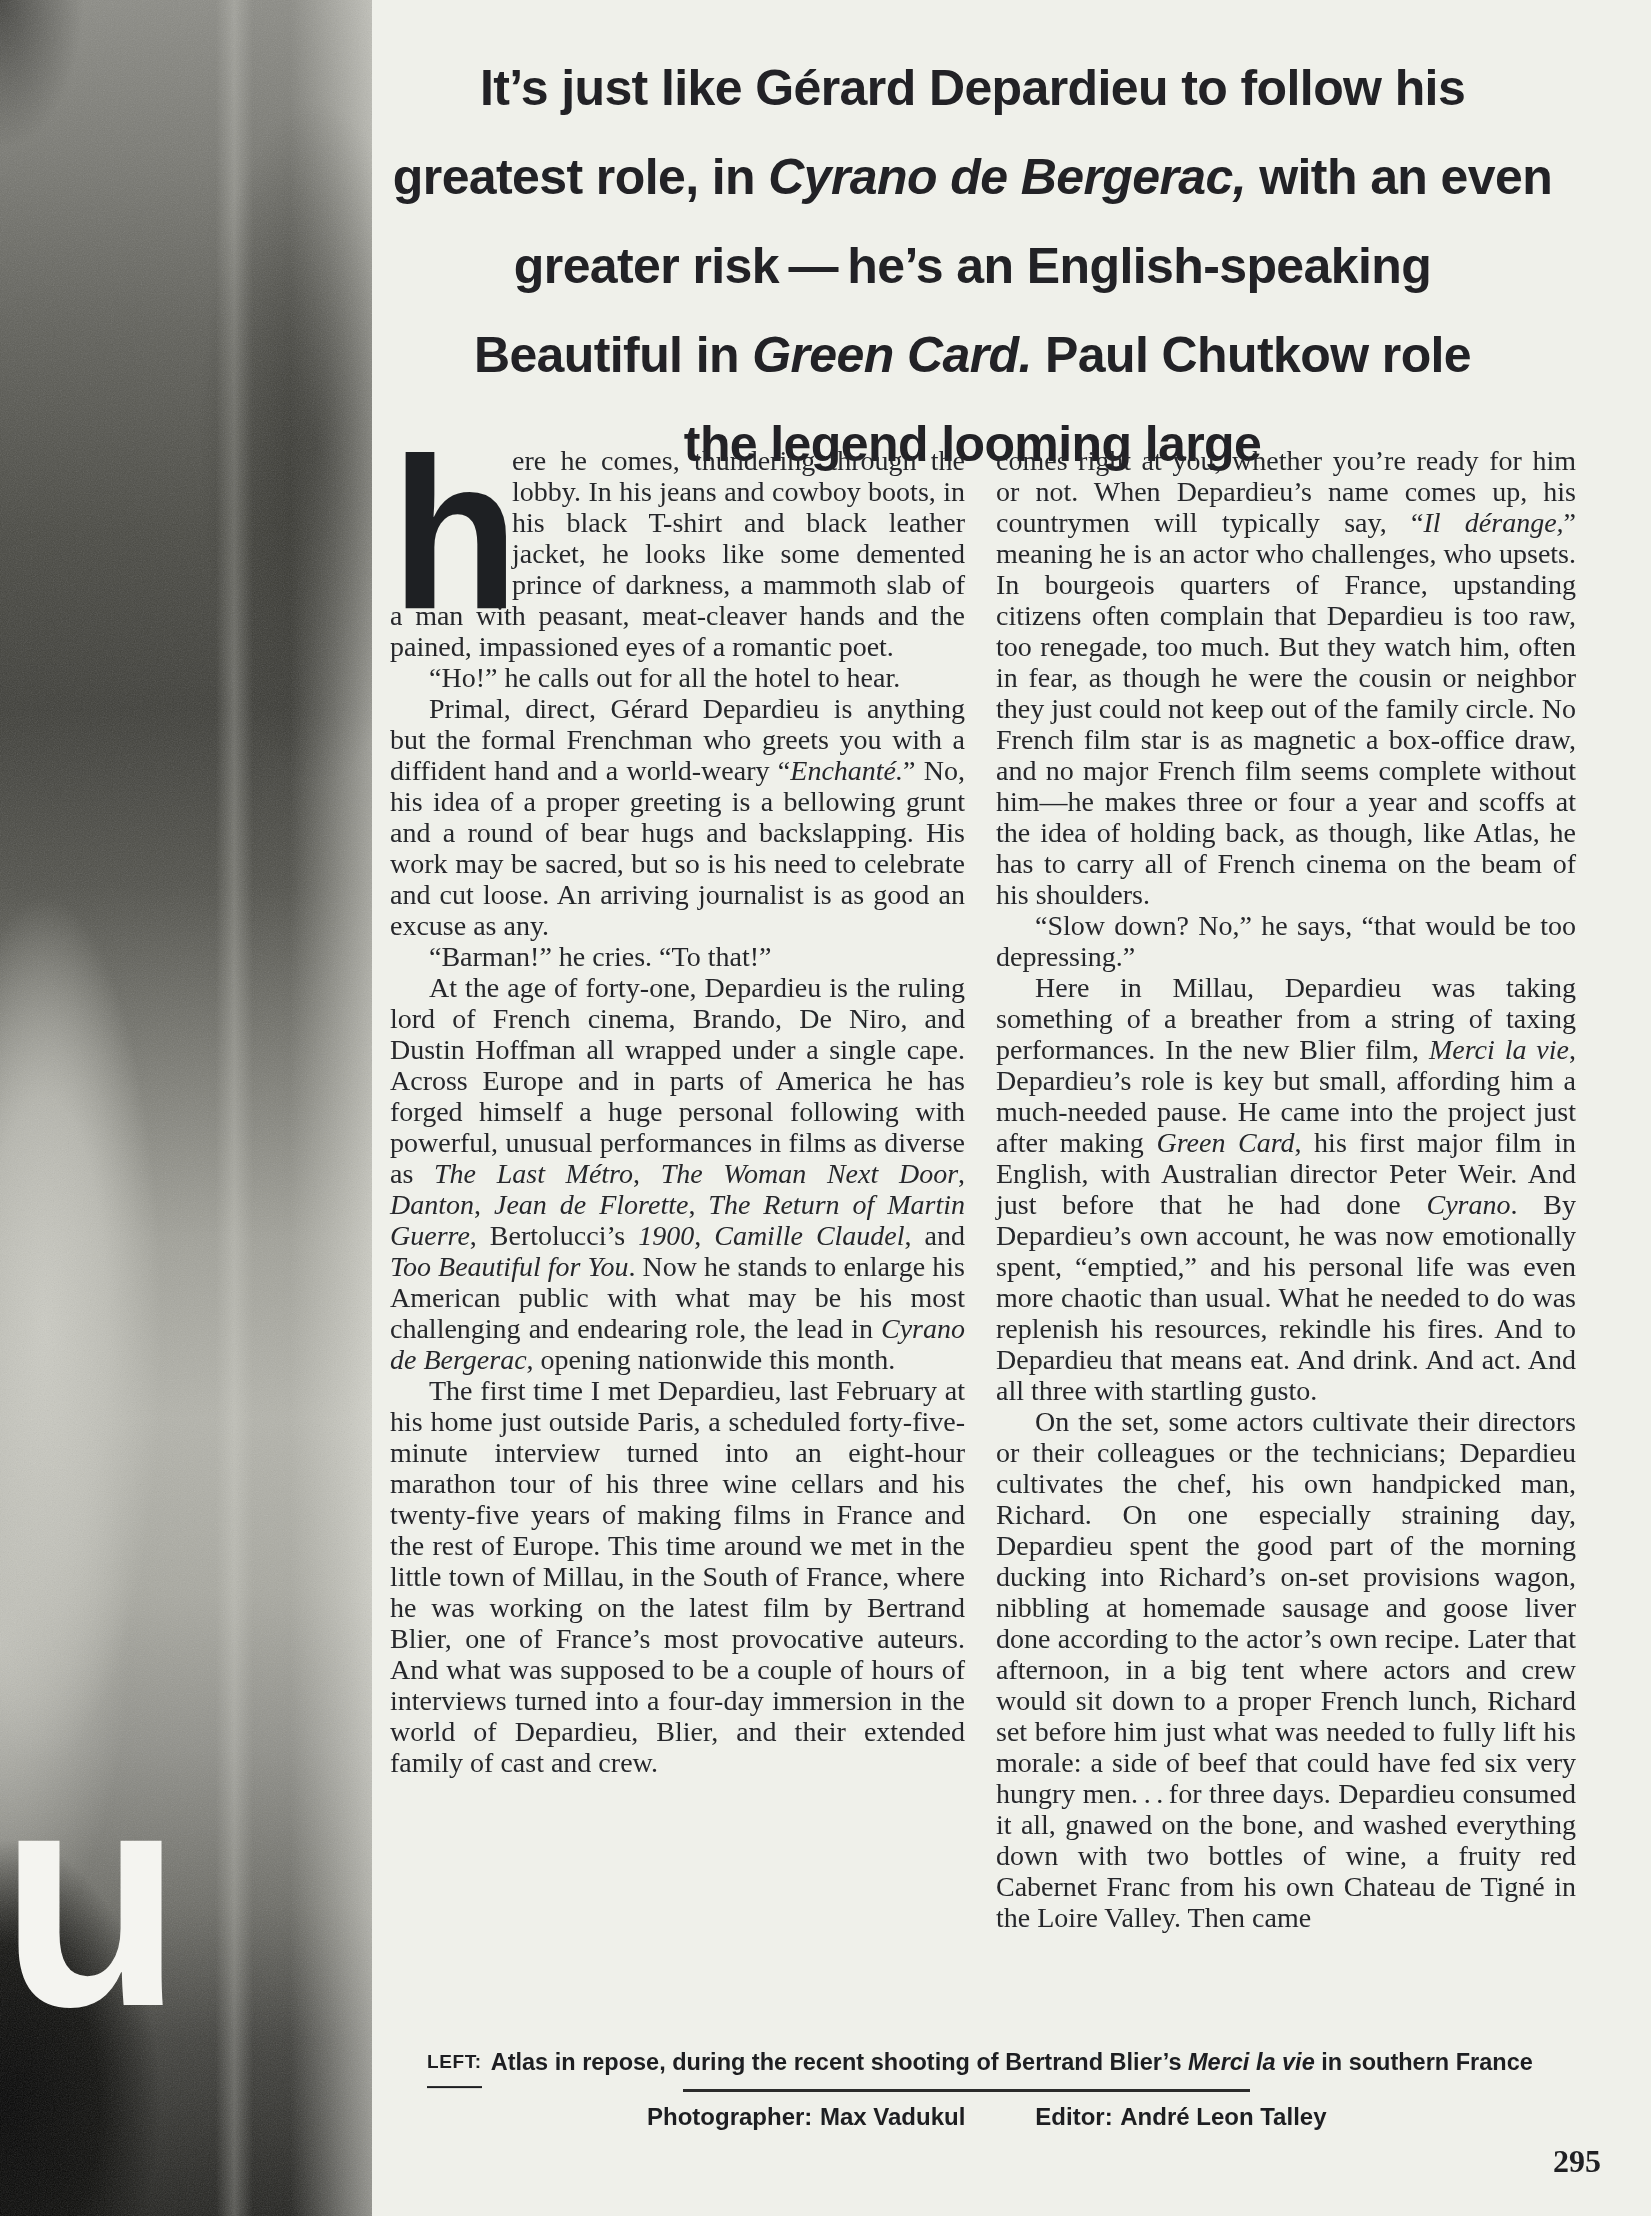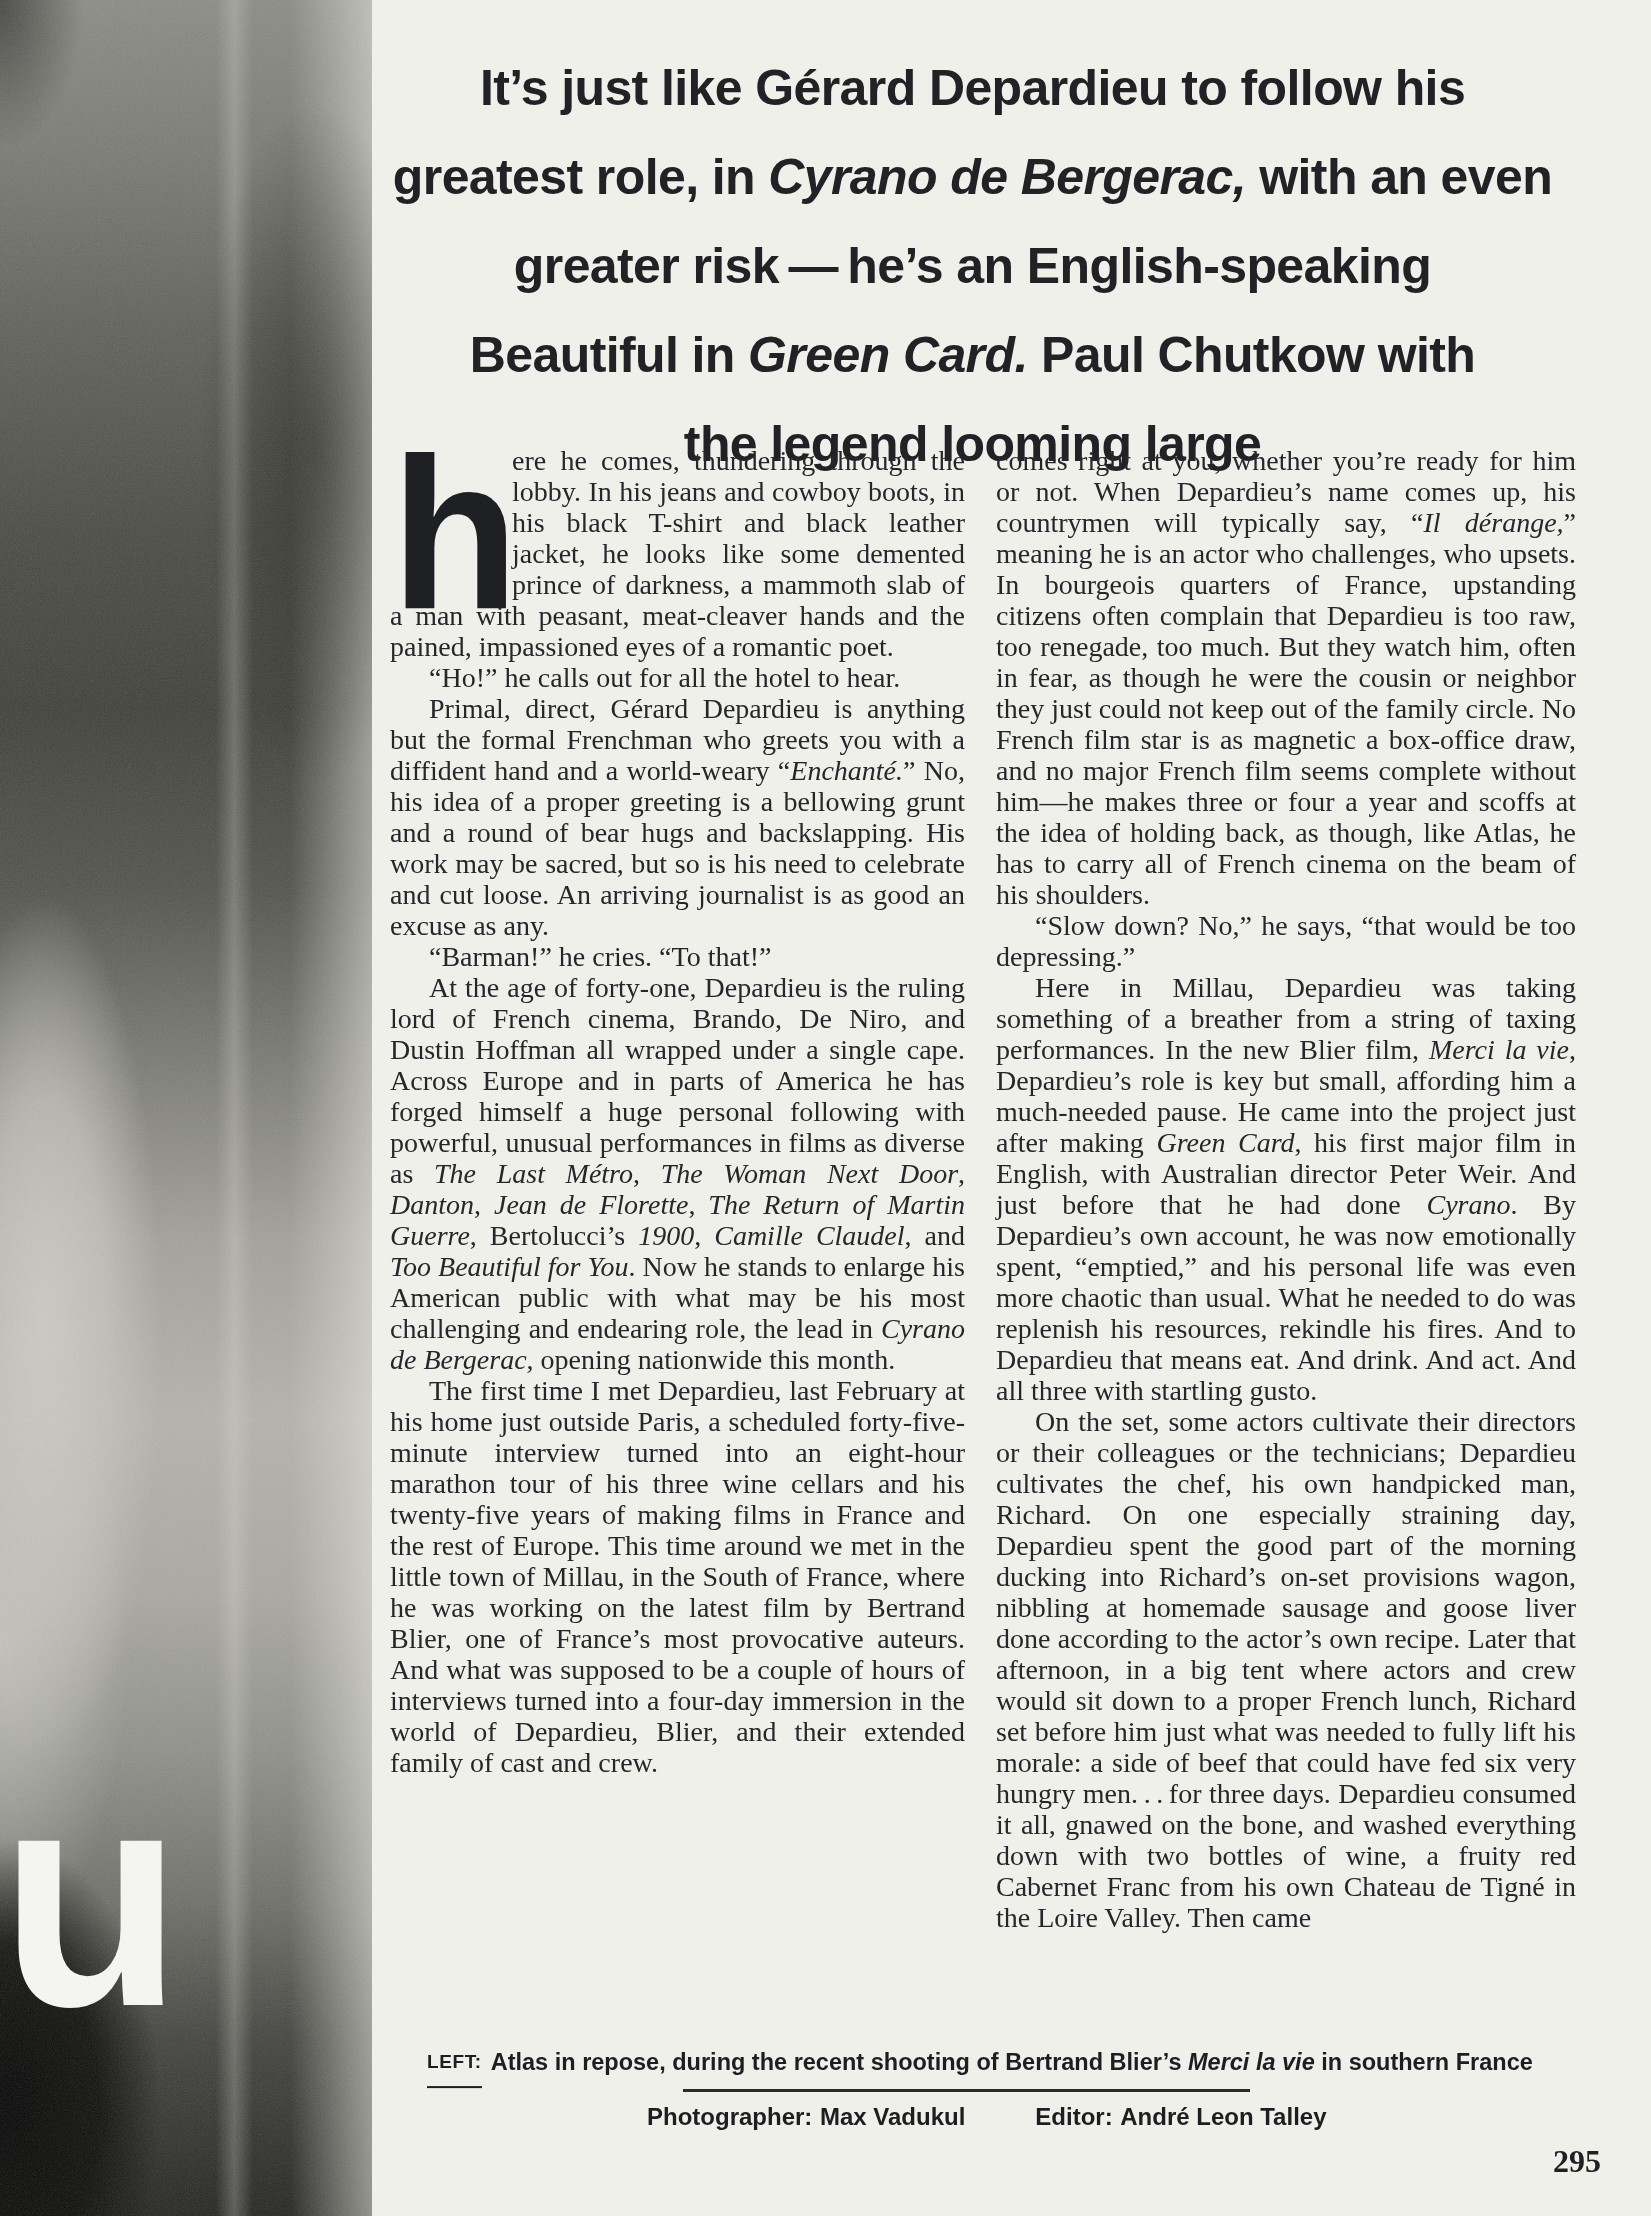--- a/index.html
+++ b/index.html
@@ -66,21 +66,21 @@
       </filter>
       <rect width="585" height="3488" filter="url(#grain)" opacity="0.55"></rect>
     </svg>
     <div id="letter-u">u</div>
   </div>
 
   <div id="headline">
     <div><span>It’s just like Gérard Depardieu to follow his</span></div>
     <div><span>greatest role, in </span><i>Cyrano de Bergerac,</i><span> with an even</span></div>
     <div><span>greater risk — he’s an English-speaking</span></div>
-    <div><span>Beautiful in </span><i>Green Card.</i><span> Paul Chutkow with</span></div>
+    <div><span>Beautiful in </span><i>Green Card.</i><span> Paul Chutkow role</span></div>
     <div><span>the legend looming large</span></div>
   </div>
 
   <div id="col1" class="col">
     <div id="dropcap-spacer"></div>
     <div id="dropcap">h</div>
   <p class="para"><span>ere he comes, thundering through the lobby. In his jeans and cowboy boots, in his black T-shirt and black leather jacket, he looks like some demented prince of darkness, a mammoth slab of a man with peasant, meat-cleaver hands and the pained, impassioned eyes of a romantic poet.</span></p>
       <p class="para ind"><span>“Ho!” he calls out for all the hotel to hear.</span></p>
       <p class="para ind"><span>Primal, direct, Gérard Depardieu is anything but the formal Frenchman who greets you with a diffident hand and a world-weary “</span><i>Enchanté.</i><span>” No, his idea of a proper greeting is a bellowing grunt and a round of bear hugs and backslapping. His work may be sacred, but so is his need to celebrate and cut loose. An arriving journalist is as good an excuse as any.</span></p>
       <p class="para ind"><span>“Barman!” he cries. “To that!”</span></p>

